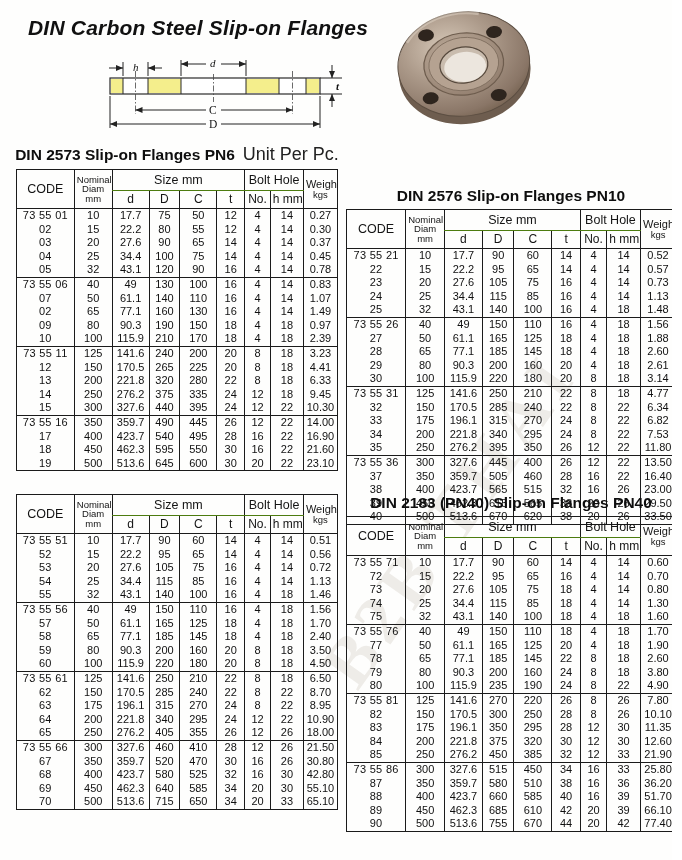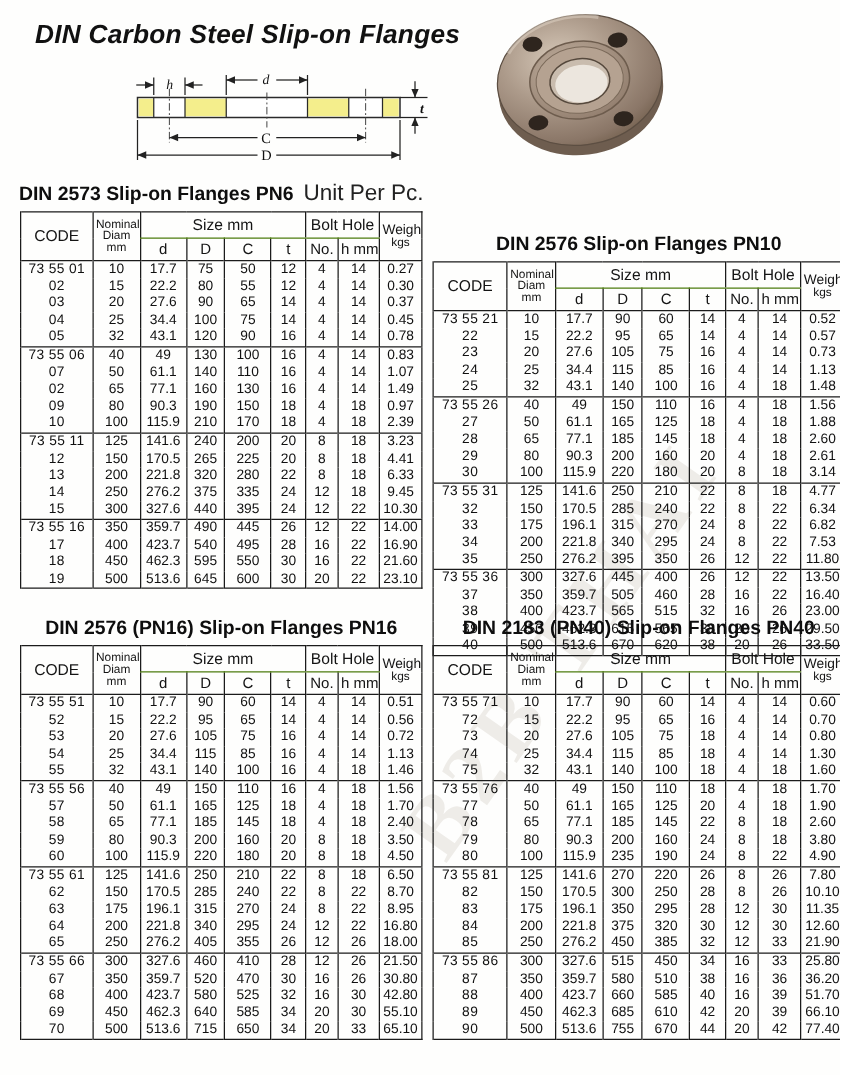--- a/index.html
+++ b/index.html
@@ -676,23 +676,20 @@
             <td>38</td>
             <td>20</td>
             <td>26</td>
             <td>33.50</td>
           </tr>
         </tbody>
     </table>
   </div>
 
   <div class="tbl-block" id="blk2">
-    <div class="tbl-title-row">
-      <span class="tbl-title">DIN 2576 (PN16) Slip-on Flanges PN16</span>
-    </div>
     <table class="spec">
       <colgroup>
         <col style="width:18%">
           <col style="width:11.8%">
           <col style="width:11.5%">
           <col style="width:9.6%">
         <col style="width:11.5%">
           <col style="width:8.7%">
           <col style="width:8%">
           <col style="width:10.3%">
@@ -868,21 +865,21 @@
           </tr>
           <tr>
             <td class="code">64</td>
             <td>200</td>
             <td>221.8</td>
             <td>340</td>
             <td>295</td>
             <td>24</td>
             <td>12</td>
             <td>22</td>
-            <td>16.80</td>
+            <td>10.90</td>
           </tr>
           <tr>
             <td class="code">65</td>
             <td>250</td>
             <td>276.2</td>
             <td>405</td>
             <td>355</td>
             <td>26</td>
             <td>12</td>
             <td>26</td>

